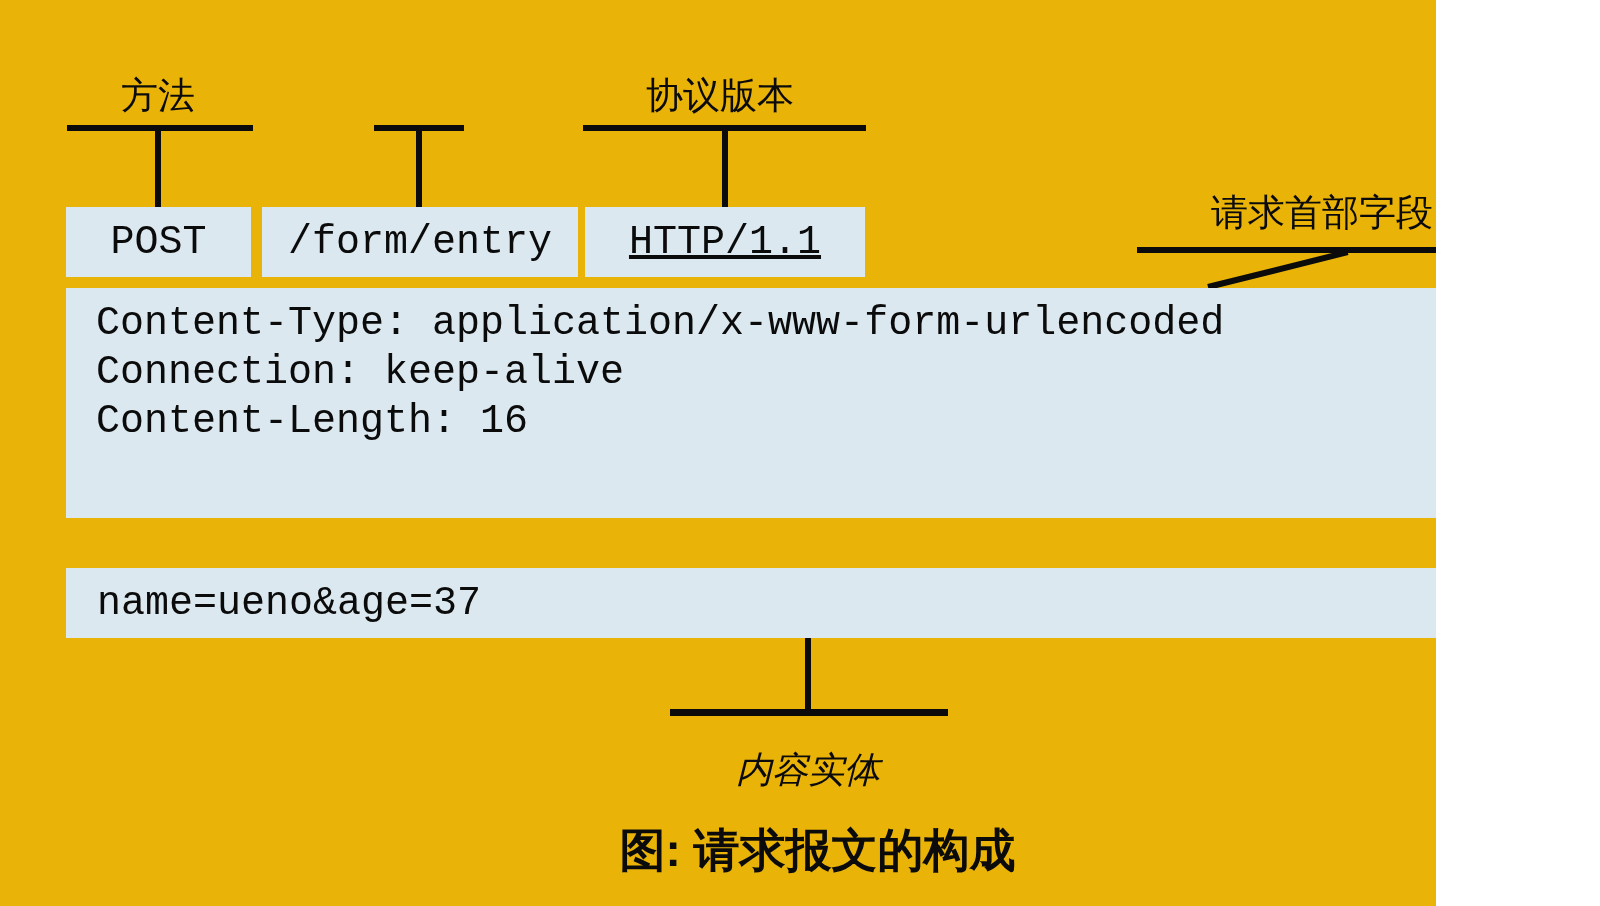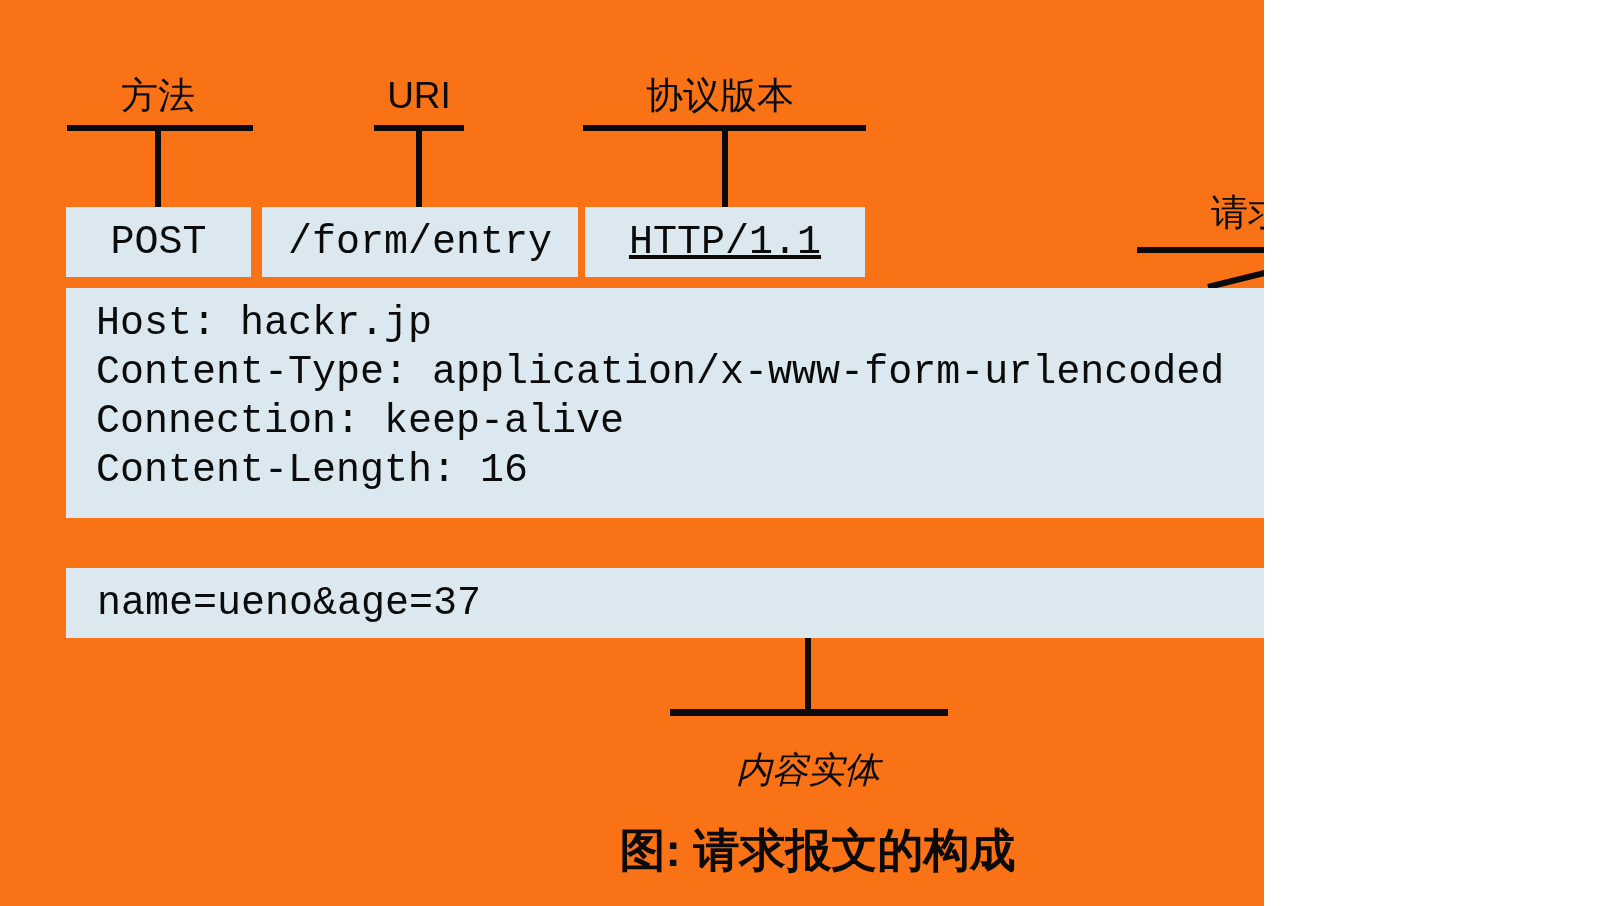--- a/index.html
+++ b/index.html
@@ -4,23 +4,23 @@
 <style>
   :root {
     --box-fill: #dbe8ef;
     --line-color: #0b0b0b;
     --text-color: #0b0b0b;
   }
   * { margin: 0; padding: 0; box-sizing: border-box; }
   html, body { background: #ffffff; }
   .canvas {
     position: relative;
-    width: 1264px;
+    width: 1436px;
     height: 906px;
-    background: #f97316;
+    background: #eab308;
     overflow: hidden;
     font-family: "Liberation Sans", "DejaVu Sans", sans-serif;
     color: var(--text-color);
   }
   .label {
     position: absolute;
     font-size: 37px;
     text-align: center;
     color: var(--text-color);
     white-space: nowrap;
@@ -92,42 +92,40 @@
     color: var(--text-color);
     white-space: nowrap;
   }
 </style>
 </head>
 <body>
 
 <div class="canvas">
 
   <div class="label" style="left:58px; top:76px; width:200px;">方法</div>
-  <div class="label" style="left:319px; top:76px; width:200px;">URI</div>
   <div class="label" style="left:570px; top:76px; width:300px;">协议版本</div>
 
   <div class="hline" style="left:67px; top:125px; width:186px;"></div>
   <div class="vline" style="left:155px; top:128px; height:80px;"></div>
 
   <div class="hline" style="left:374px; top:125px; width:90px;"></div>
   <div class="vline" style="left:416px; top:128px; height:80px;"></div>
 
   <div class="hline" style="left:583px; top:125px; width:283px;"></div>
   <div class="vline" style="left:722px; top:128px; height:80px;"></div>
 
   <div class="bluebox token-box mono" style="left:262px; width:316px;">/form/entry</div>
   <div class="bluebox token-box mono" style="left:66px; width:185px;">POST</div>
   <div class="bluebox token-box mono" style="left:585px; width:280px;text-decoration:underline;">HTTP/1.1</div>
 
   <div class="label" style="left:1122px; top:193px; width:400px;">请求首部字段</div>
   <div class="hline" style="left:1137px; top:247px; width:420px;"></div>
   <div class="diag" style="left:1208px; top:284px; width:144px; transform:rotate(-14deg);"></div>
 
   <div class="bluebox headers-box">
-    <div class="mono header-line">Host: hackr.jp</div>
     <div class="mono header-line">Content-Type: application/x-www-form-urlencoded</div>
     <div class="mono header-line">Connection: keep-alive</div>
     <div class="mono header-line">Content-Length: 16</div>
   </div>
 
   <div class="bluebox body-box mono">name=ueno&amp;age=37</div>
 
   <div class="vline" style="left:805px; top:638px; height:76px;"></div>
   <div class="hline" style="left:670px; top:709px; width:278px; height:7px;"></div>
   <div class="label" style="left:658px; top:750px; width:300px; font-size:36px;font-style:italic;">内容实体</div>

